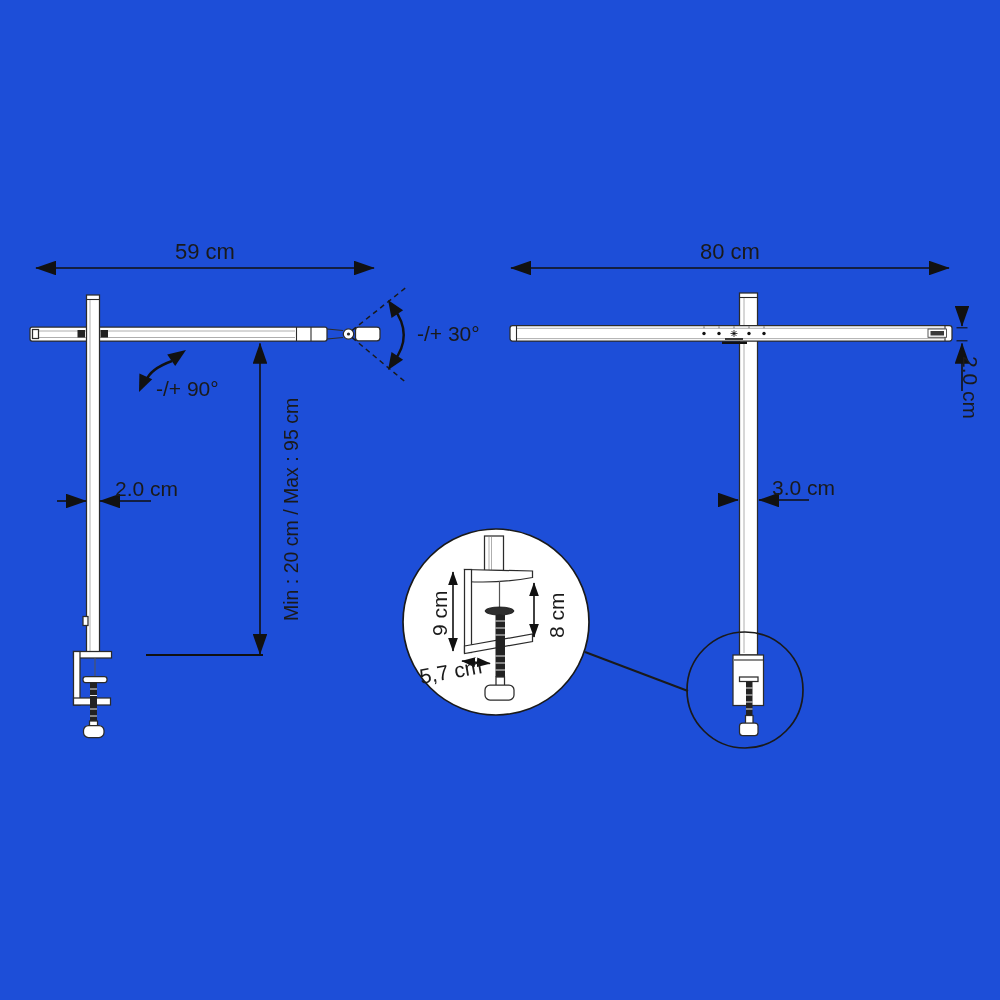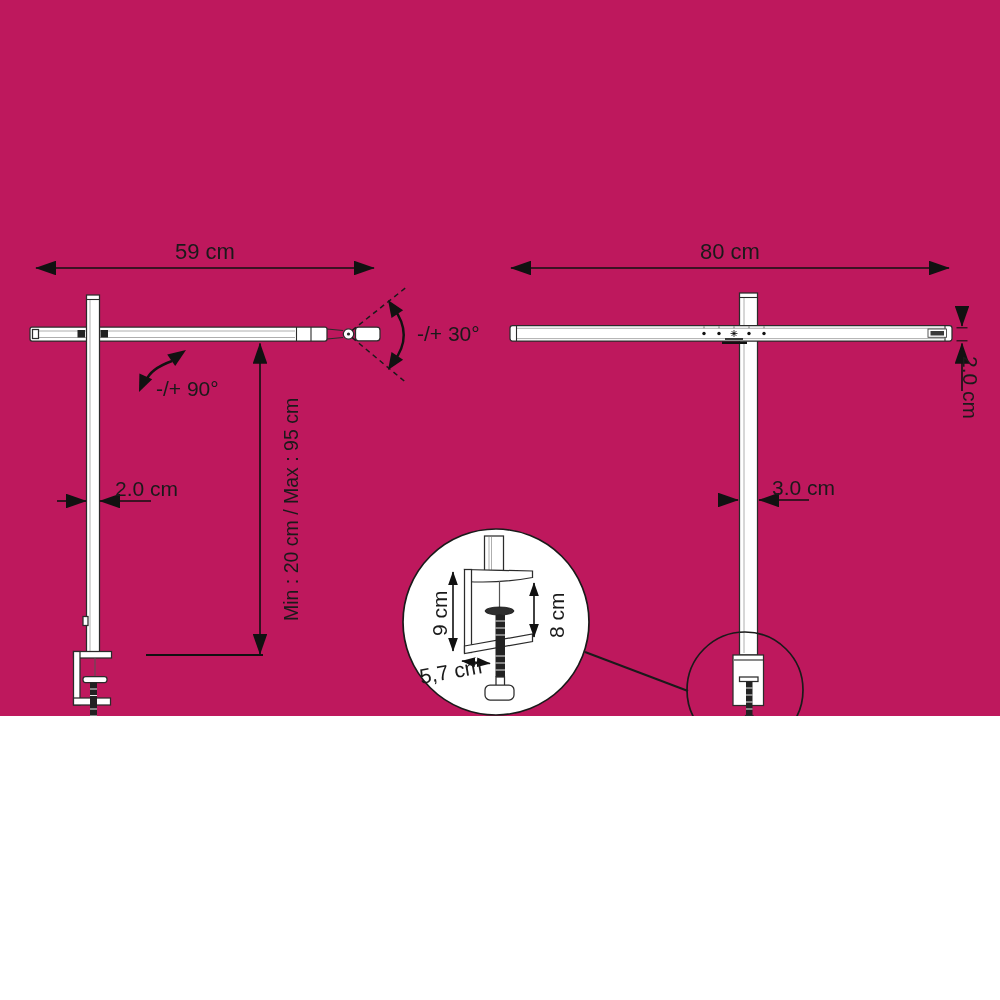--- a/index.html
+++ b/index.html
@@ -1,16 +1,16 @@
 <!DOCTYPE html>
 <html><head>
 <meta charset="utf-8">
 <style>
   html,body{margin:0;padding:0;background:#ffffff;}
-  .stage{width:1000px;height:716px;position:relative;background:#be185d;overflow:hidden;}
+  .stage{width:1000px;height:1000px;position:relative;background:#1d4ed8;overflow:hidden;}
   svg text{font-family:"Liberation Sans","DejaVu Sans",sans-serif;fill:#1a1a1a;}
   .t22{font-size:22px;}
   .t21{font-size:21px;}
   .t19{font-size:19.5px;}
   .part{fill:#ffffff;stroke:#2b2b2b;stroke-width:1.25;}
   .thin{stroke:#999;stroke-width:0.8;fill:none;}
   .edge{stroke:#2b2b2b;stroke-width:1.1;fill:none;}
   .dim{stroke:#111;stroke-width:1.6;fill:none;}
   .arc{stroke:#111;stroke-width:2.4;fill:none;}
   .dark{fill:#222;stroke:none;}

